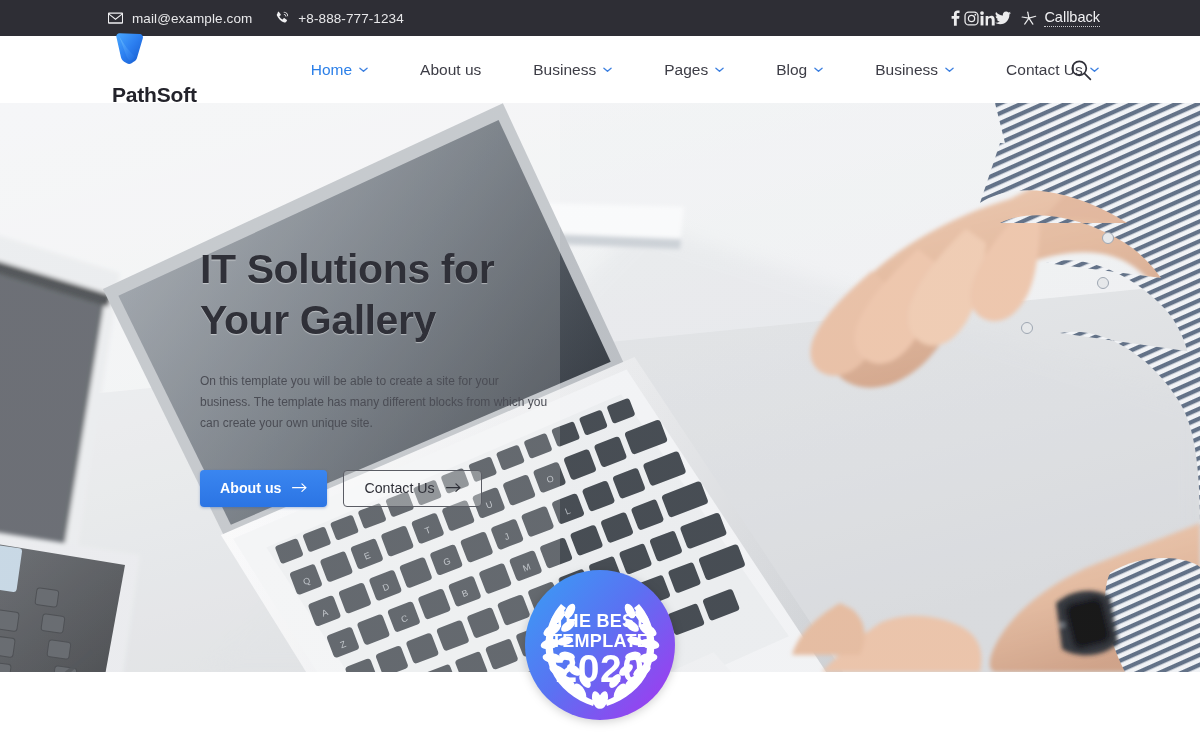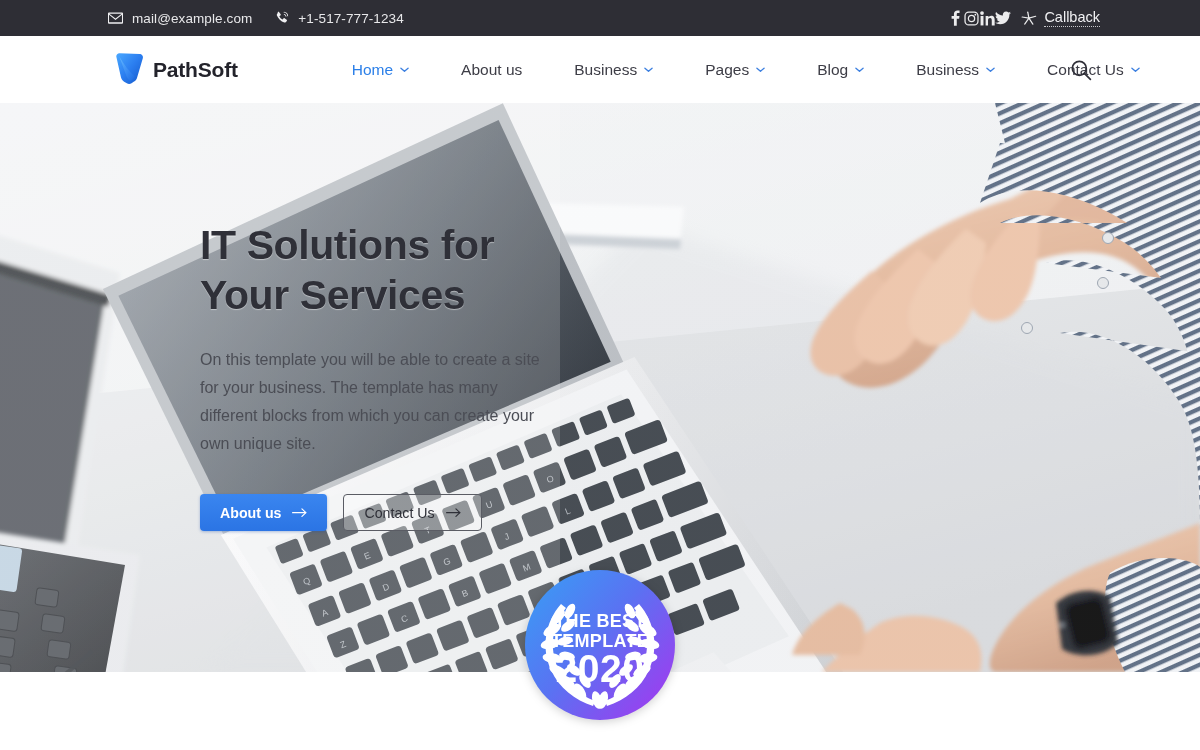--- a/index.html
+++ b/index.html
@@ -30,21 +30,21 @@
     display: flex; align-items: center; gap: 7px; margin-left: 10px; cursor: pointer;
   }
   .callback-txt {
     font-size: 14.5px; color: #f2f2f4; border-bottom: 1px dotted #c9c9cd; padding-bottom: 1px;
   }
 
   
   .navbar {
     height: 67px; background: #fff; display: flex; align-items: center; position: relative;
   }
-  .brand { display: flex; align-items: center; gap: 7px; margin-left: 112px; cursor: pointer; }
+  .brand { display: flex; align-items: flex-start; gap: 15px; margin-left: 112px; cursor: pointer; flex-direction: column; }
   .logo-mark { width: 34px; height: 36px; display:block; }
   .brand-name {
     font-size: 21px; font-weight: 700; color: #23232b; letter-spacing: -.2px;
   }
   .nav { display: flex; align-items: flex-end; gap: 8px; margin-left: 92px; }
   .nav-item {
     display: flex; align-items: center; gap: 7px;
     font-size: 15.5px; color: #3d3d46; padding: 6px 22px; cursor: pointer;
     white-space: nowrap;
   }
@@ -66,21 +66,21 @@
   .hero-inner {
     position: absolute; left: 200px; top: 0; height: 569px;
     display: flex; flex-direction: column; justify-content: center; width: 420px; z-index: 5;
   }
   .hero-title {
     font-size: 41px; line-height: 1.22; font-weight: 700; color: #2f3038;
     letter-spacing: -.4px; margin-top: -24px;
     text-shadow: 0 1px 1px rgba(255,255,255,.45);
   }
   .hero-sub {
-    margin-top: 26px; font-size: 16px; line-height: 1.75; color: #4b4d55; max-width: 352px;
+    margin-top: 26px; font-size: 12px; line-height: 1.75; color: #4b4d55; max-width: 352px;
   }
   .hero-btns { margin-top: 36px; display: flex; gap: 16px; }
   .btn {
     display: inline-flex; align-items: center; gap: 11px; font-size: 14.2px;
     padding: 0 20px; height: 37px; border-radius: 4px; cursor: pointer; white-space: nowrap;
   }
   .btn-primary {
     background: linear-gradient(180deg,#3a86f0 0%,#2b74e4 100%);
     color: #fff; border: none; font-weight: 600;
     box-shadow: 0 1px 3px rgba(30,80,170,.35);
@@ -121,21 +121,21 @@
       </a>
 
       <a class="tb-item" style="text-decoration:none;color:inherit;">
         <span class="tb-ico">
           <svg viewBox="0 0 16 16" width="15" height="15" fill="currentColor">
             <path d="M4.2 1.1c.4-.3 1-.2 1.3.2l1.6 2.2c.3.4.2.9-.2 1.2l-.9.7c-.2.2-.3.5-.1.8.6 1.1 1.6 2.1 2.7 2.7.3.2.6.1.8-.1l.7-.9c.3-.4.8-.5 1.2-.2l2.2 1.6c.4.3.5.9.2 1.3l-1 1.2c-.4.5-1.1.7-1.7.5C7.5 11.1 4.3 7.9 3 4.5c-.2-.6 0-1.3.5-1.7l.7-1.7z"></path>
             <path d="M10.2 1.2a.45.45 0 0 1 .5-.4 5 5 0 0 1 4.4 4.4.45.45 0 1 1-.9.1 4.1 4.1 0 0 0-3.6-3.6.45.45 0 0 1-.4-.5z"></path>
             <path d="M10.4 3.6a.45.45 0 0 1 .52-.36 2.9 2.9 0 0 1 2.3 2.3.45.45 0 1 1-.88.16 2 2 0 0 0-1.58-1.58.45.45 0 0 1-.36-.52z"></path>
           </svg>
         </span>
-        <span>+1-517-777-1234</span>
+        <span>+8-888-777-1234</span>
       </a>
     </div>
 
     <div class="topbar-right">
       <span class="soc">
         <svg viewBox="0 0 10 17" width="9" height="16" fill="currentColor">
           <path d="M6.4 17V9.3h2.6l.4-3H6.4V4.4c0-.87.24-1.46 1.49-1.46h1.6V.26A21.4 21.4 0 0 0 7.16.14C4.85.14 3.27 1.55 3.27 4.14v2.16H.66v3h2.61V17z"></path>
         </svg>
       </span>
       <span class="soc">
@@ -540,21 +540,21 @@
         <circle cx="1062" cy="522" r="2.6" fill="#7b818a"></circle>
       </g>
 
       <rect width="1200" height="569" fill="url(#deskG)" opacity="0.06"></rect>
       <path d="M0 0h560v569H0z" fill="#ffffff" opacity=".16"></path>
     </svg>
 
     <div class="hero-inner">
       <h1 class="hero-title">
         <span>IT Solutions for</span><br>
-        <span>Your Services</span>
+        <span>Your Gallery</span>
       </h1>
       <p class="hero-sub">On this template you will be able to create a site for your business. The template has many different blocks from which you can create your own unique site.</p>
       <div class="hero-btns">
         <a class="btn btn-primary" style="text-decoration:none;">
           <span>About us</span>
           <span class="arrow">
             <svg viewBox="0 0 16 10" fill="none" stroke="currentColor" stroke-width="1.25" stroke-linecap="round" stroke-linejoin="round">
               <path d="M0.6 5h14"></path>
                 <path d="M10.6 1 14.8 5l-4.2 4"></path>
             </svg>

